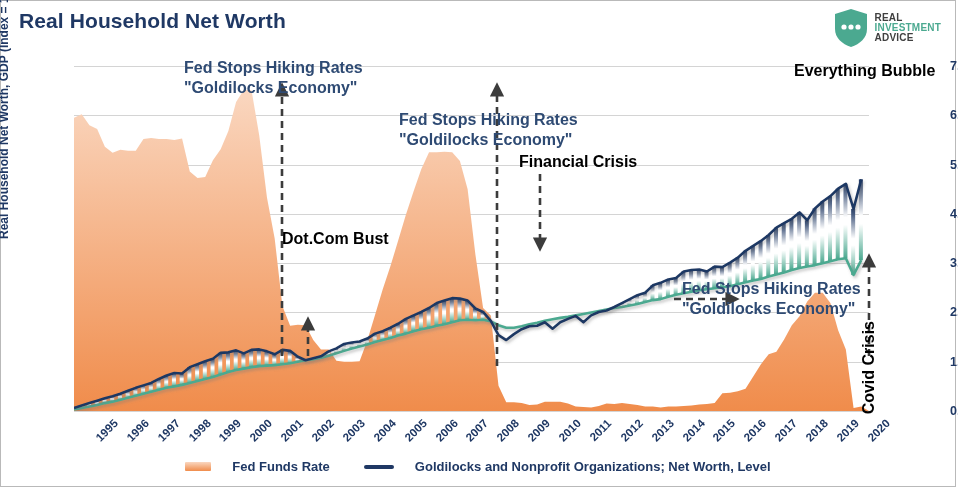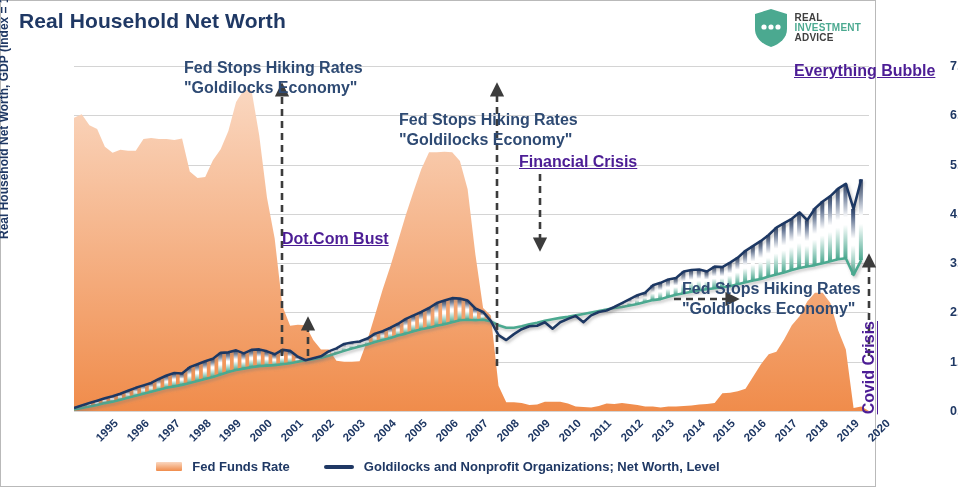--- a/index.html
+++ b/index.html
@@ -1,41 +1,41 @@
 <!DOCTYPE html>
 <html><head>
 <meta charset="utf-8">
 <style>
   html,body{margin:0;padding:0;background:#fff;}
   body{width:958px;height:489px;font-family:"Liberation Sans",sans-serif;overflow:hidden;}
-  #chart-card{position:relative;width:876px;height:487px;border:1px solid #b9b9b9;box-sizing:border-box;background:#fff;}
+  #chart-card{position:relative;width:956px;height:487px;border:1px solid #b9b9b9;box-sizing:border-box;background:#fff;}
   #title{position:absolute;left:18px;top:8px;font-size:21px;font-weight:bold;color:#1F3864;letter-spacing:.1px;}
   
   #logo{position:absolute;right:14px;top:7px;display:flex;align-items:center;gap:7px;}
   #logo-shield{width:34px;height:40px;position:relative;}
   #logo-shield svg{display:block;}
   #logo-text{line-height:1.02;font-size:10px;font-weight:bold;letter-spacing:.2px;}
   #logo-text .l1{color:#404040;}
   #logo-text .l2{color:#4BA990;}
   #logo-text .l3{color:#404040;}
   
   #plot{position:absolute;left:73px;top:65px;width:795px;height:345px;}
   .gridline{position:absolute;left:0;width:100%;height:1px;background:#d4d4d4;}
   .y2tick{position:absolute;left:876px;font-size:12.5px;font-weight:bold;color:#1F3864;transform:translateY(-50%);white-space:nowrap;}
   #ylabel-left{position:absolute;left:-4px;top:238px;transform:rotate(-90deg);transform-origin:left top;font-size:12px;font-weight:bold;color:#1F3864;white-space:nowrap;}
   .xtick{position:absolute;font-size:11.5px;font-weight:bold;color:#1F3864;transform:rotate(-45deg);transform-origin:right top;white-space:nowrap;}
   #xticks{position:absolute;left:73px;top:414px;width:795px;height:44px;}
   
   .anno{position:absolute;font-size:16px;font-weight:bold;line-height:1.25;white-space:nowrap;}
   .anno.navy{color:#2E4A73;}
-  .anno.black{color:#4c1d95;text-decoration:underline;}
+  .anno.black{color:#000000;}
   .anno.vert{writing-mode:vertical-rl;transform:rotate(180deg);}
   
   #legend{position:absolute;left:0;top:458px;width:100%;display:flex;justify-content:center;align-items:center;gap:34px;}
-  .leg{display:flex;align-items:center;gap:10px;font-size:13px;font-weight:bold;color:#1F3864;}
+  .leg{display:flex;align-items:center;gap:21px;font-size:13px;font-weight:bold;color:#1F3864;}
   .sw-area{width:26px;height:9px;border-radius:1px;
     background:linear-gradient(180deg,#FAD7C0 0%,#F08C4B 100%);}
   .sw-line{width:30px;height:4px;border-radius:2px;}
   .sw-navy{background:#1F3864;}
   .sw-teal{background:#4BA990;}
 </style>
 </head>
 <body>
 
 <div id="chart-card">

